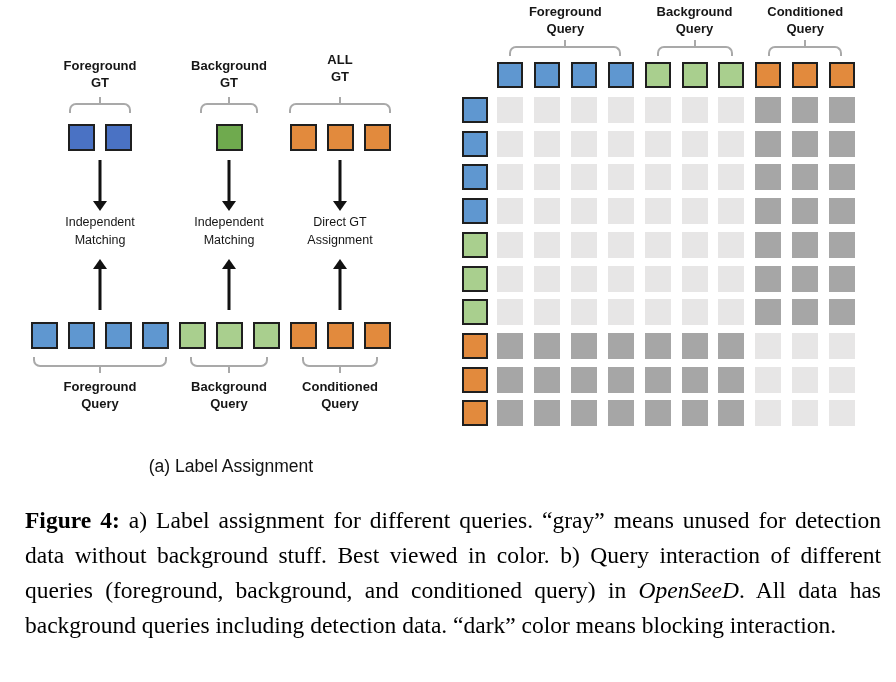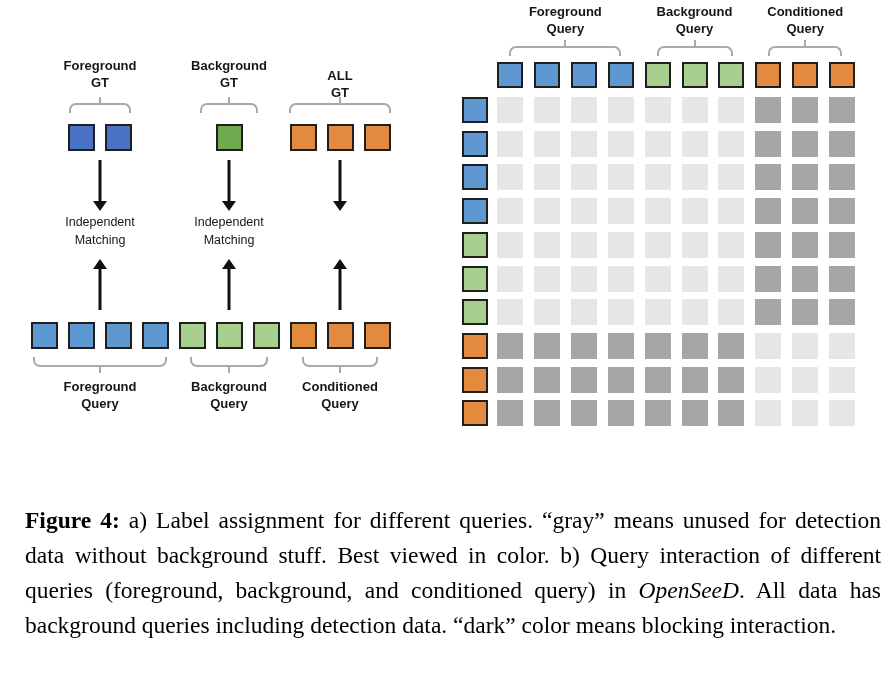--- a/index.html
+++ b/index.html
@@ -92,33 +92,35 @@
         <div class="arr-head"></div>
       </div>
       <div class="qbox" style="left: 178.5px; top: 322px; width: 27px; height: 27px; background: rgb(169, 207, 142);"></div>
       <div class="qbox" style="left: 215.5px; top: 322px; width: 27px; height: 27px; background: rgb(169, 207, 142);"></div>
       <div class="qbox" style="left: 252.5px; top: 322px; width: 27px; height: 27px; background: rgb(169, 207, 142);"></div>
       <div class="brace-bot" style="left: 190px; top: 357px; width: 78px;"></div>
       <div class="lbl b" style="left: 159px; top: 378px; width: 140px;">
         <div class="ln">Background</div>
         <div class="ln">Query</div>
       </div>
-      <div class="lbl b" style="left: 270px; top: 67px; width: 140px;">
+      <div class="lbl b" style="left: 270px; top: 51px; width: 140px;">
         <div class="ln">ALL</div>
         <div class="ln">GT</div>
       </div>
       <div class="brace-top" style="left: 289px; top: 103px; width: 102px;"></div>
       <div class="qbox" style="left: 289.5px; top: 124px; width: 27px; height: 27px; background: rgb(226, 138, 61);"></div>
       <div class="qbox" style="left: 326.5px; top: 124px; width: 27px; height: 27px; background: rgb(226, 138, 61);"></div>
       <div class="qbox" style="left: 363.5px; top: 124px; width: 27px; height: 27px; background: rgb(226, 138, 61);"></div>
       <div class="arr down" style="left: 333px; top: 160px; height: 51px;">
         <div class="arr-line"></div>
         <div class="arr-head"></div>
       </div>
       <div class="lbl r" style="left: 270px; top: 213px; width: 140px;">
+        <div class="ln">Direct GT</div>
+        <div class="ln">Assignment</div>
       </div>
       <div class="arr up" style="left: 333px; top: 259px; height: 51px;">
         <div class="arr-line"></div>
         <div class="arr-head"></div>
       </div>
       <div class="qbox" style="left: 289.5px; top: 322px; width: 27px; height: 27px; background: rgb(226, 138, 61);"></div>
       <div class="qbox" style="left: 326.5px; top: 322px; width: 27px; height: 27px; background: rgb(226, 138, 61);"></div>
       <div class="qbox" style="left: 363.5px; top: 322px; width: 27px; height: 27px; background: rgb(226, 138, 61);"></div>
       <div class="brace-bot" style="left: 302px; top: 357px; width: 76px;"></div>
       <div class="lbl b" style="left: 270px; top: 378px; width: 140px;">
@@ -256,14 +258,15 @@
       <div class="cell" style="left: 85.9px; top: 400.3px; background: rgb(166, 166, 166);"></div>
       <div class="cell" style="left: 122.8px; top: 400.3px; background: rgb(166, 166, 166);"></div>
       <div class="cell" style="left: 159.7px; top: 400.3px; background: rgb(166, 166, 166);"></div>
       <div class="cell" style="left: 196.6px; top: 400.3px; background: rgb(166, 166, 166);"></div>
       <div class="cell" style="left: 233.5px; top: 400.3px; background: rgb(166, 166, 166);"></div>
       <div class="cell" style="left: 270.4px; top: 400.3px; background: rgb(166, 166, 166);"></div>
       <div class="cell" style="left: 307.3px; top: 400.3px; background: rgb(231, 230, 230);"></div>
       <div class="cell" style="left: 344.2px; top: 400.3px; background: rgb(231, 230, 230);"></div>
       <div class="cell" style="left: 381.1px; top: 400.3px; background: rgb(231, 230, 230);"></div>
     </div>
+  <div class="subcap" style="left:31px;">(a) Label Assignment</div>
   <div class="fig-caption"><span style="font-weight: bold;">Figure 4:</span><span> a) Label assignment for different queries. “gray” means unused for detection data without background stuff. Best viewed in color. b) Query interaction of different queries (foreground, background, and conditioned query) in </span><span style="font-style: italic;">OpenSeeD</span><span>. All data has background queries including detection data. “dark” color means blocking interaction.</span></div>
 </div>
 
 </body></html>

